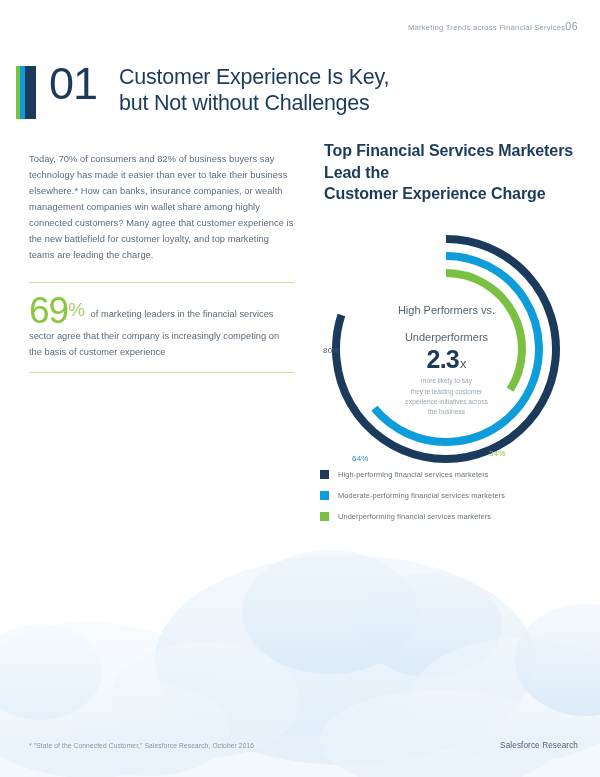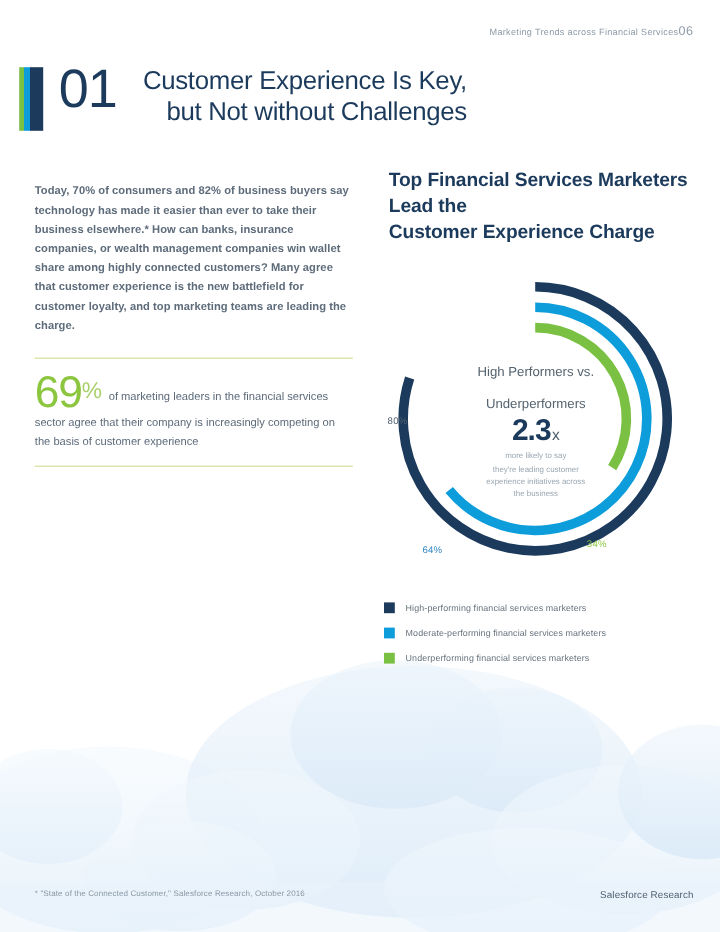--- a/index.html
+++ b/index.html
@@ -43,25 +43,24 @@
   #page-header .hdr-page {
     font-size: 10.5px;
     color: #8d9aa8;
     letter-spacing: 0.5px;
   }
 
   
   #section-head {
     position: absolute;
     left: 16px;
-    top: 52px;
+    top: 62px;
     display: flex;
     align-items: flex-start;
     z-index: 3;
-    text-align: right;
   }
   #accent-bar {
     width: 20px;
     height: 53px;
     display: flex;
     flex-direction: row;
     margin-top: 4px;
   }
   #accent-bar i { display:block; height: 100%; }
   #accent-bar .s1 { width: 4px; background: #7ac143; }
@@ -93,21 +92,20 @@
     left: 29px;
     top: 143px;
     width: 265px;
     z-index: 3;
   }
   #intro-paragraph {
     font-size: 9.3px;
     line-height: 1.72;
     color: #5d6b7a;
     letter-spacing: 0.05px;
-    font-weight: bold;
   }
 
   #stat-callout {
     margin-top: 18px;
     border-top: 1.2px solid #cfe09b;
     border-bottom: 1.2px solid #cfe09b;
     padding: 9px 0 11px 0;
   }
   #stat-line {
     display: block;
@@ -202,21 +200,20 @@
   #label-navy  { left: 11px;  top: 131px; color: #4f6070; }
   #label-blue  { left: 40px;  top: 239px; color: #2f86c4; }
   #label-green { left: 177px; top: 234px; color: #8cc63e; }
 
   
   #legend {
     position: absolute;
     left: 320px;
     top: 470px;
     z-index: 3;
-    margin-top: 32px;
   }
   .legend-row {
     display: flex;
     align-items: center;
     margin-bottom: 12px;
   }
   .legend-swatch {
     width: 9px;
     height: 9px;
     margin-right: 9px;

